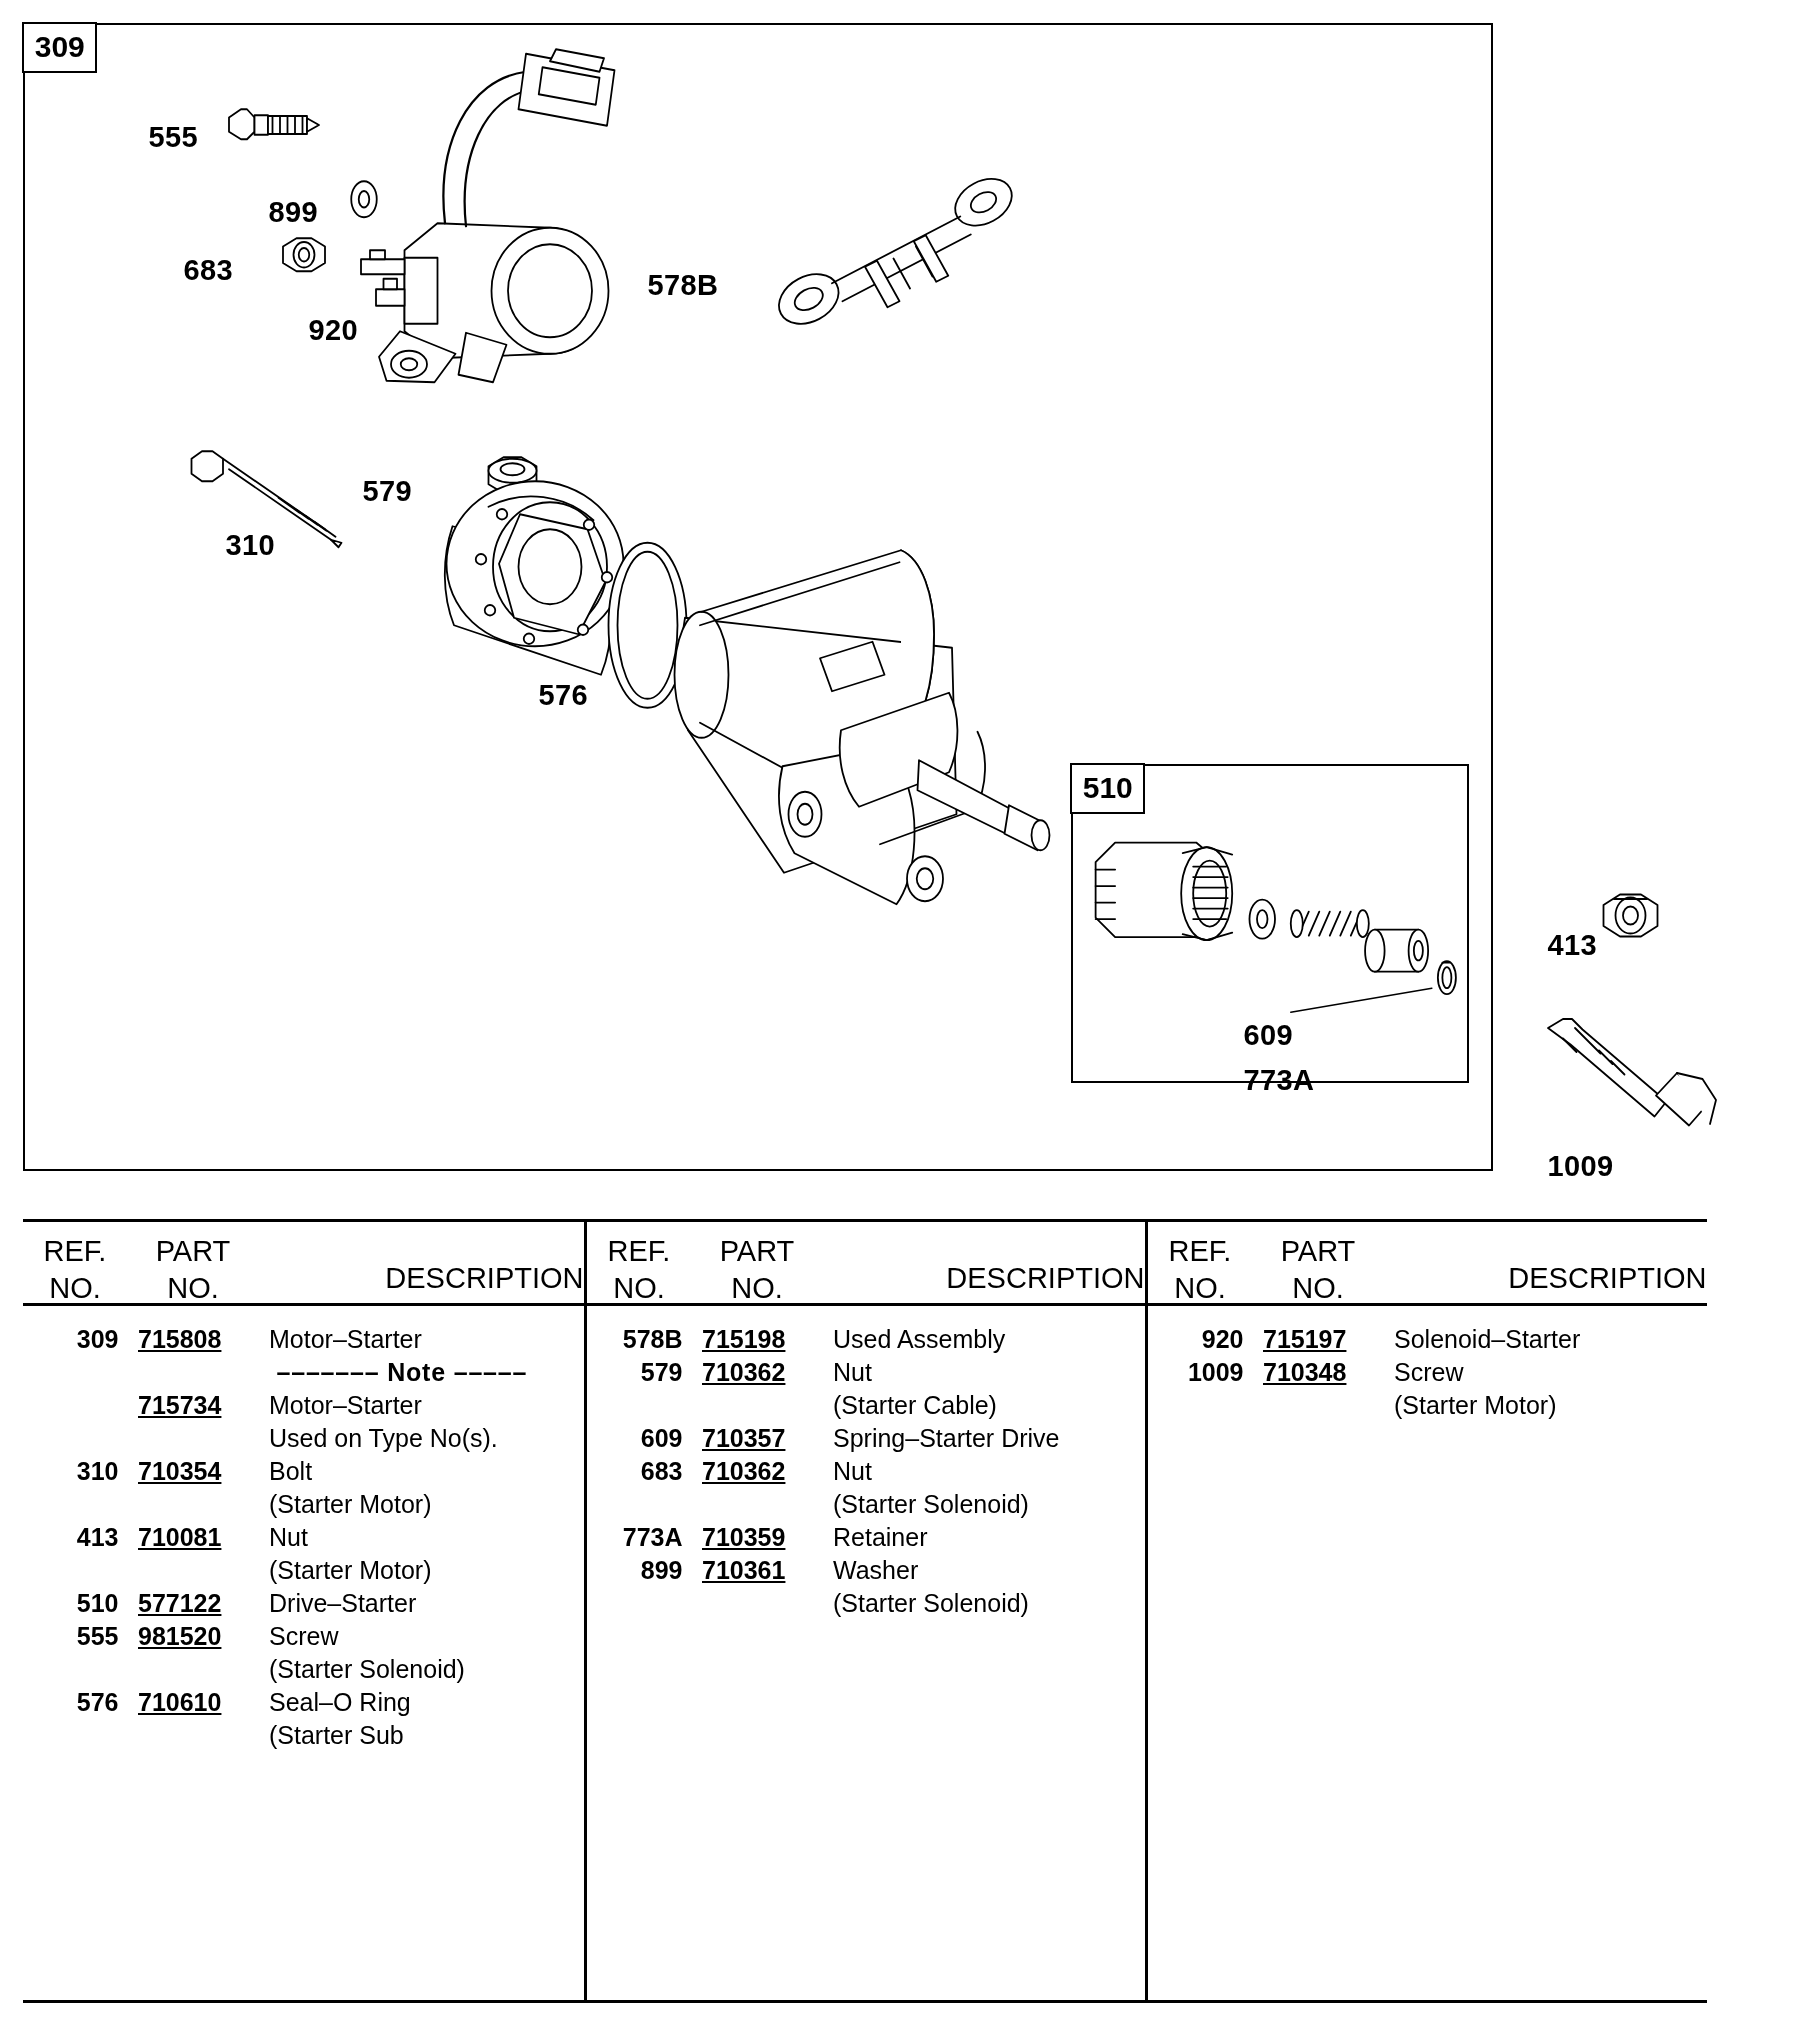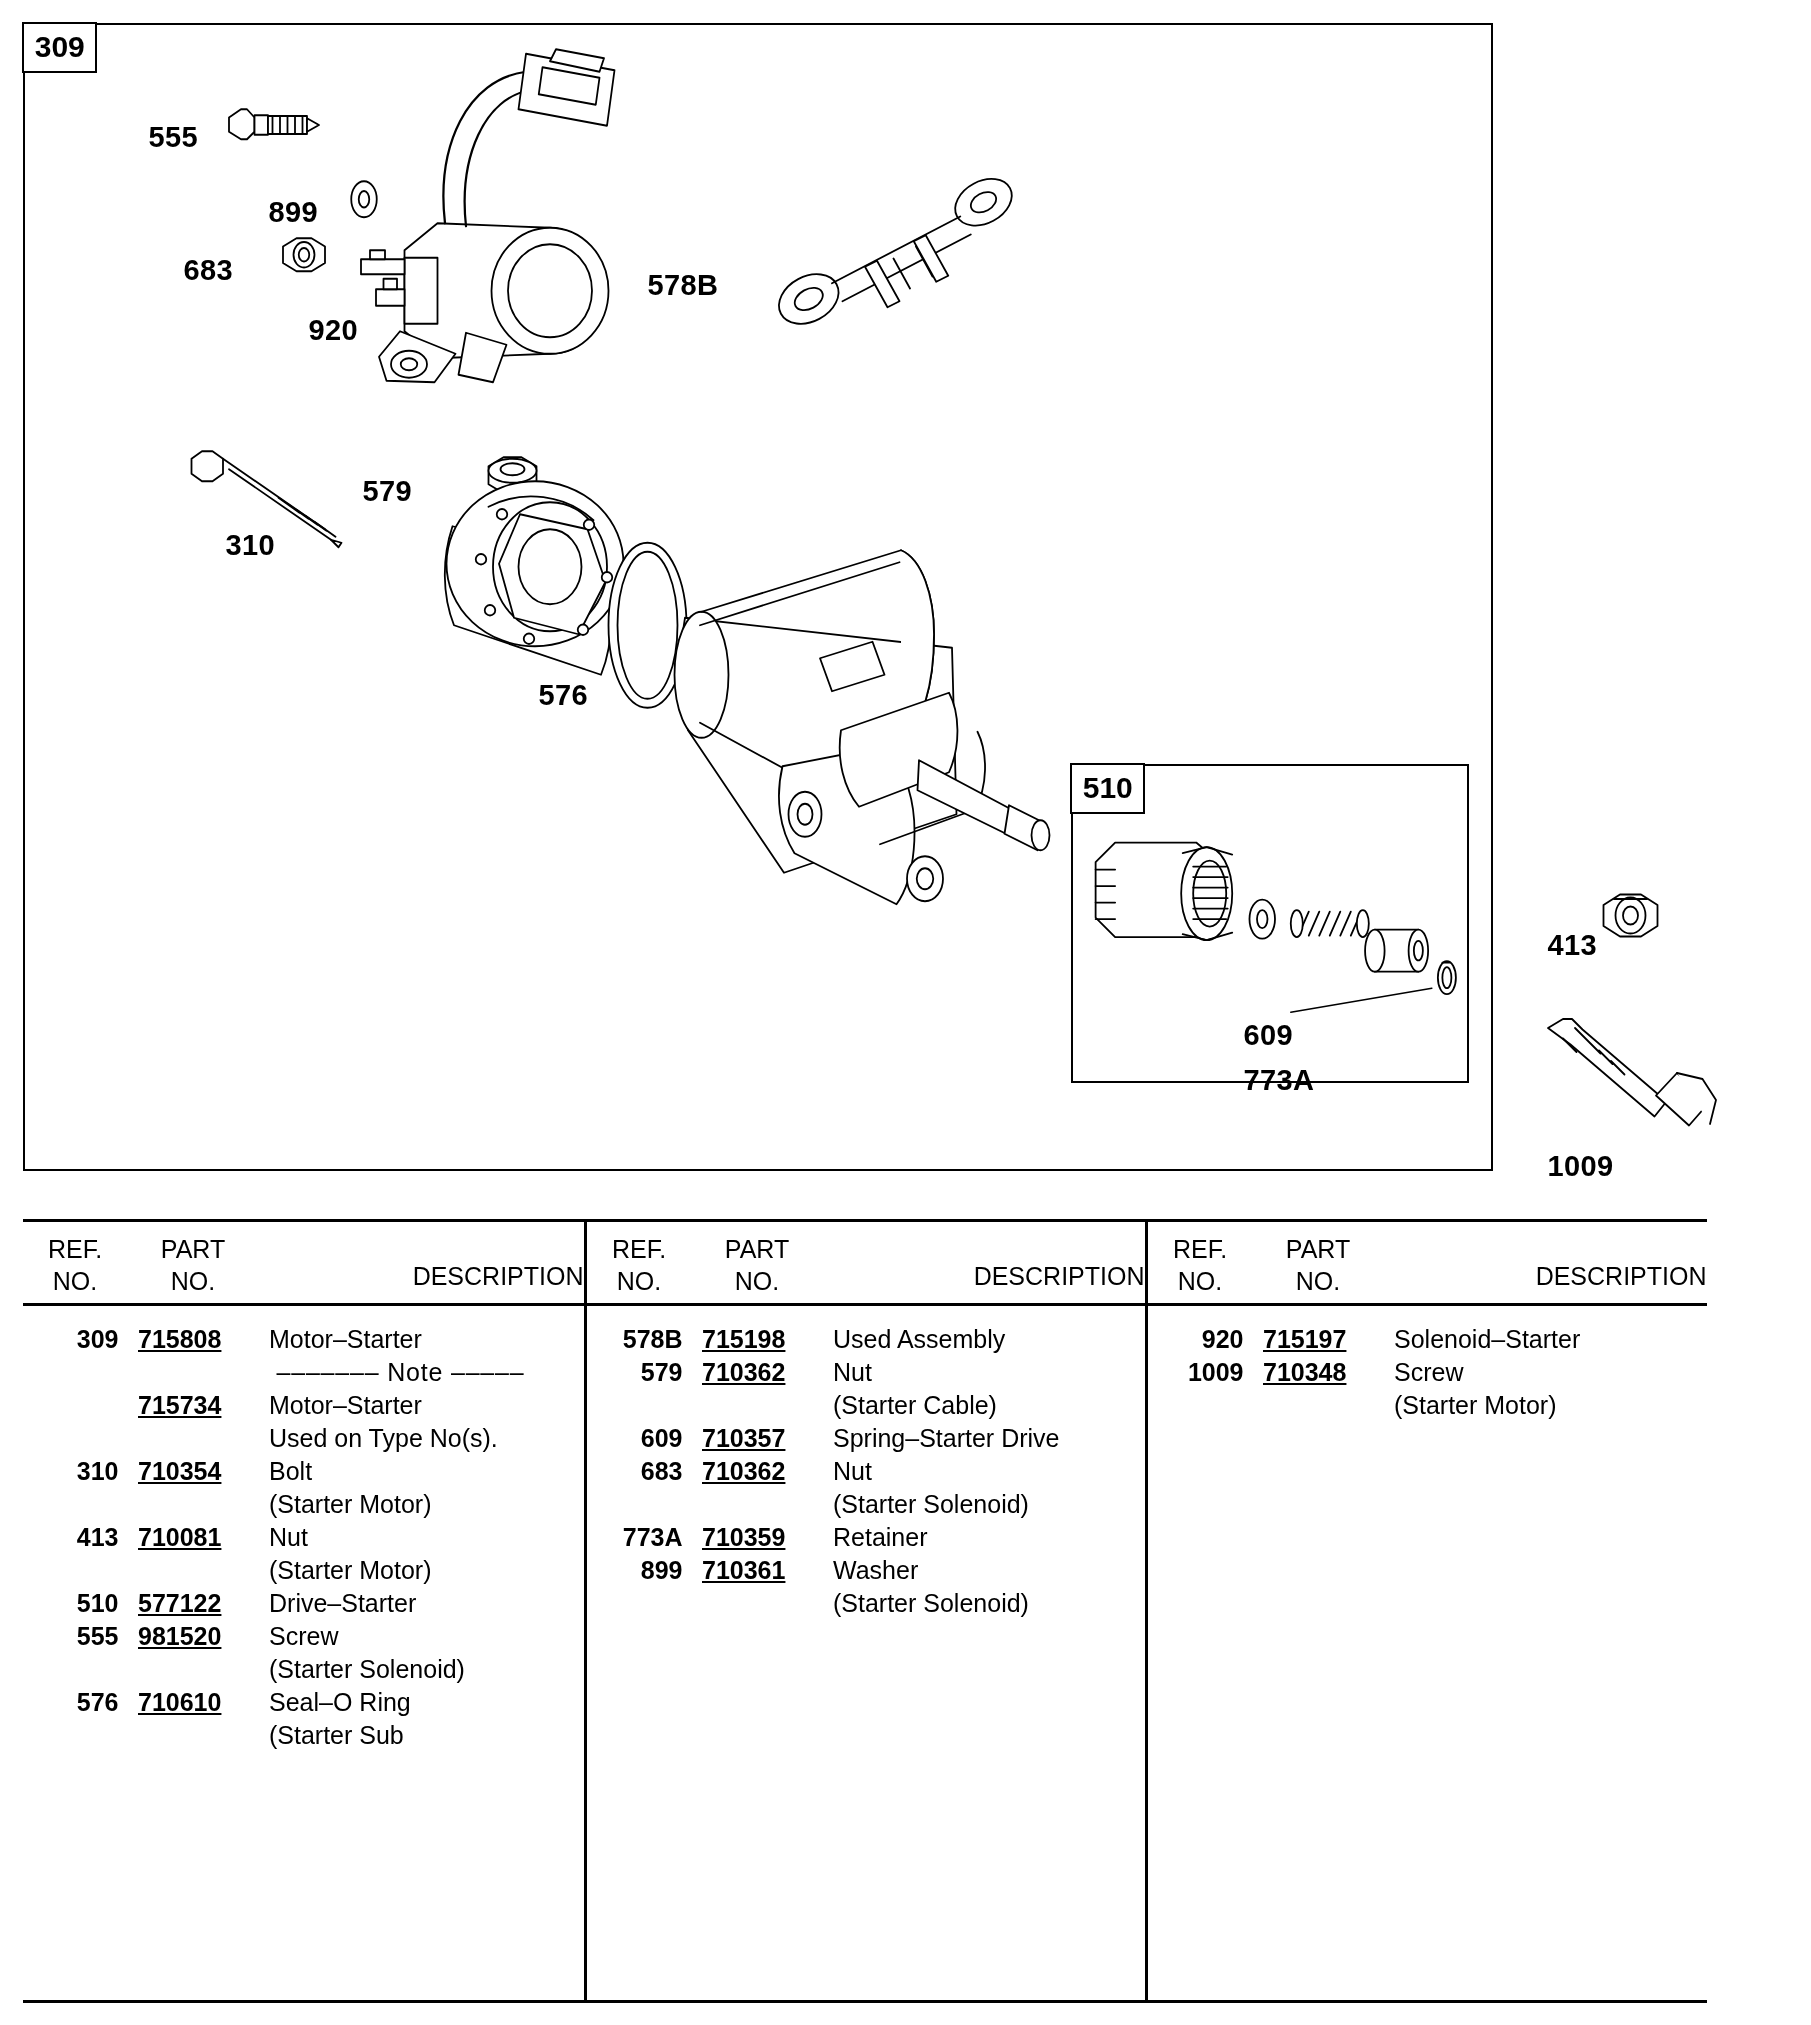--- a/index.html
+++ b/index.html
@@ -96,21 +96,21 @@
   #col-2 { width: 561px; }
   #col-3 { width: 562px; }
 
   .col-header {
     display: flex;
     align-items: flex-start;
     height: 84px;
     padding-top: 10.5px;
     box-sizing: border-box;
     border-bottom: 3px solid #000;
-    font-size: 25px;
+    font-size: 29px;
   }
   .hdr-ref {
     width: 105px;
     text-align: center;
     line-height: 1.3;
   }
   .hdr-part {
     width: 131px;
     text-align: center;
     line-height: 1.3;
@@ -151,21 +151,21 @@
     flex: 1;
     text-align: left;
     padding-left: 10.5px;
     box-sizing: border-box;
     white-space: pre;
   }
   .cell-desc.indent {
     padding-left: 18px;
   }
   .cell-desc.note {
-    font-weight: normal;
+    font-weight: bold;
     letter-spacing: 0.8px;
   }
 </style>
 </head>
 <body>
 
 <div id="illustration-panel">
 
   <div class="ref-box" id="ref-box-309">
     <span>309</span>

